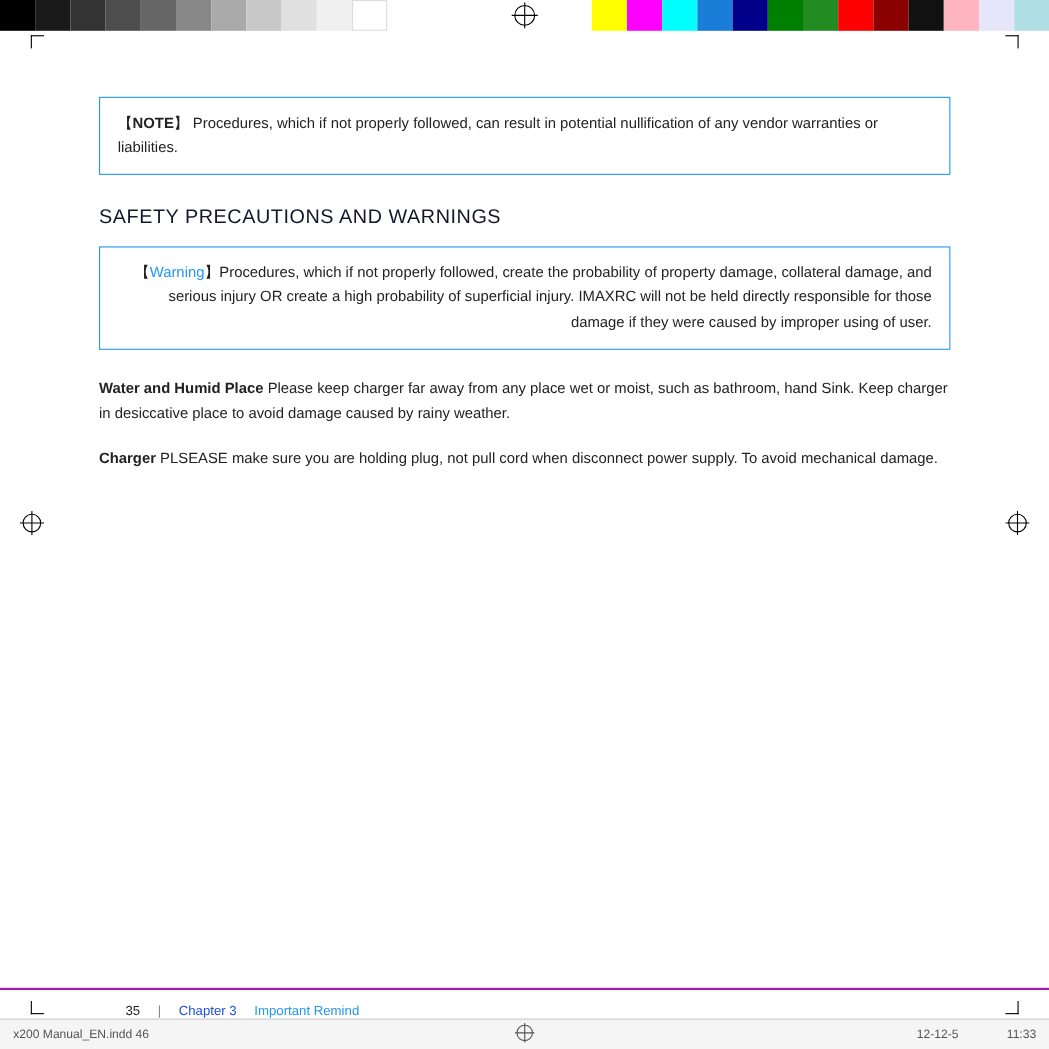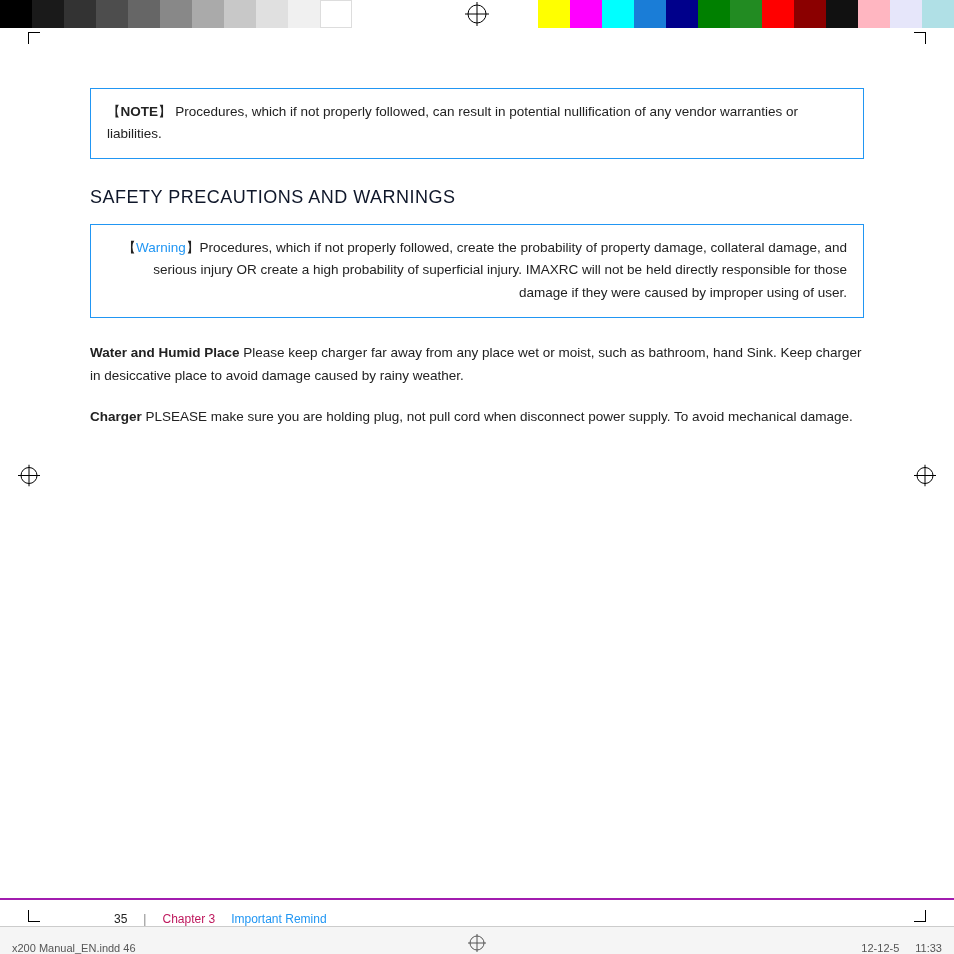--- a/index.html
+++ b/index.html
@@ -143,50 +143,50 @@
       color: #444;
     }
 
     .footer-page-num {
       font-size: 12px;
       color: #222;
     }
 
     .footer-chapter {
       font-size: 12px;
-      color: #be185d;
+      color: #1d4ed8;
     }
 
     .footer-chapter-link {
       color: #2196F3;
     }
 
     
     .bottom-bar {
       position: absolute;
       bottom: 0;
       left: 0;
       right: 0;
       height: 28px;
       background: #f5f5f5;
       border-top: 1px solid #ccc;
       display: flex;
-      align-items: flex-end;
+      align-items: center;
       padding: 0 12px;
       font-size: 11px;
       color: #555;
     }
 
     .bottom-bar-file {
       flex: 1;
     }
 
     .bottom-bar-right {
       display: flex;
-      gap: 16px;
+      gap: 44px;
     }
 
     .top-bar {
       position: absolute;
       top: 0;
       left: 0;
       right: 0;
       height: 28px;
       display: flex;
       align-items: center;

